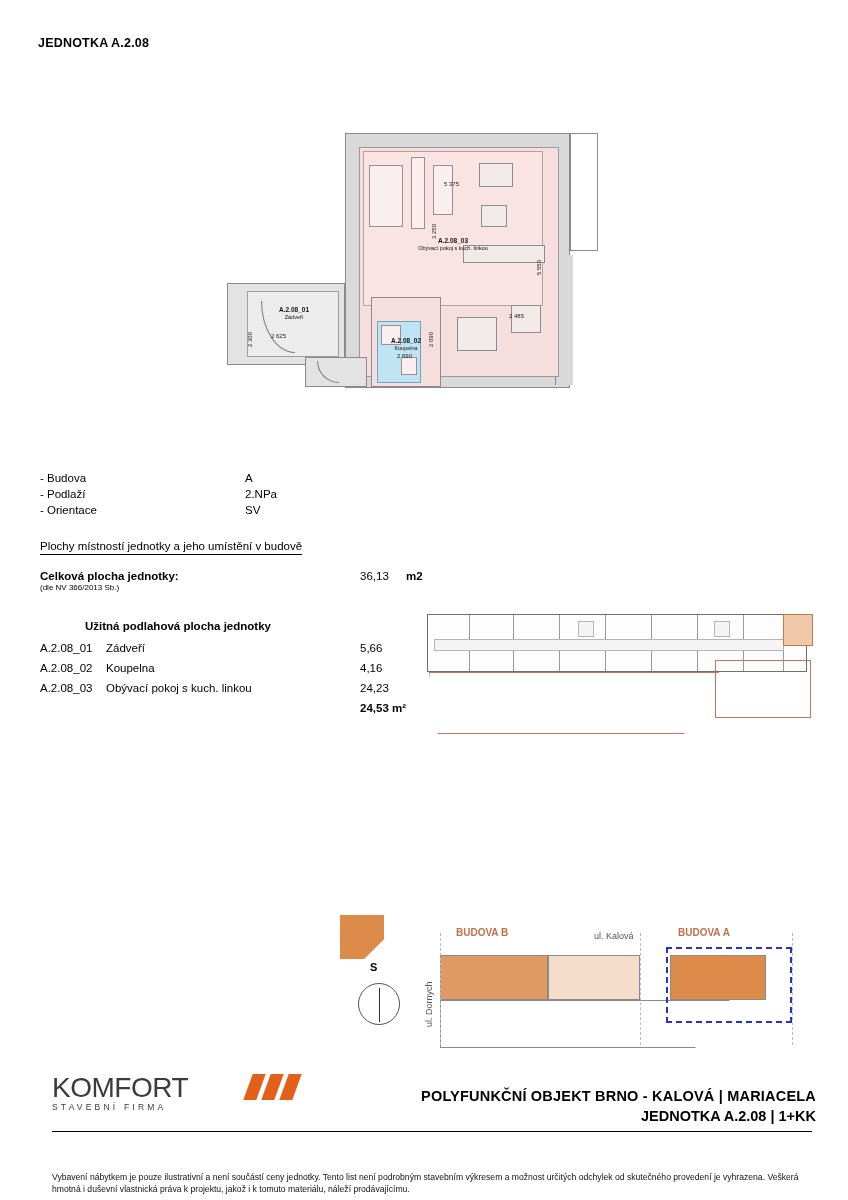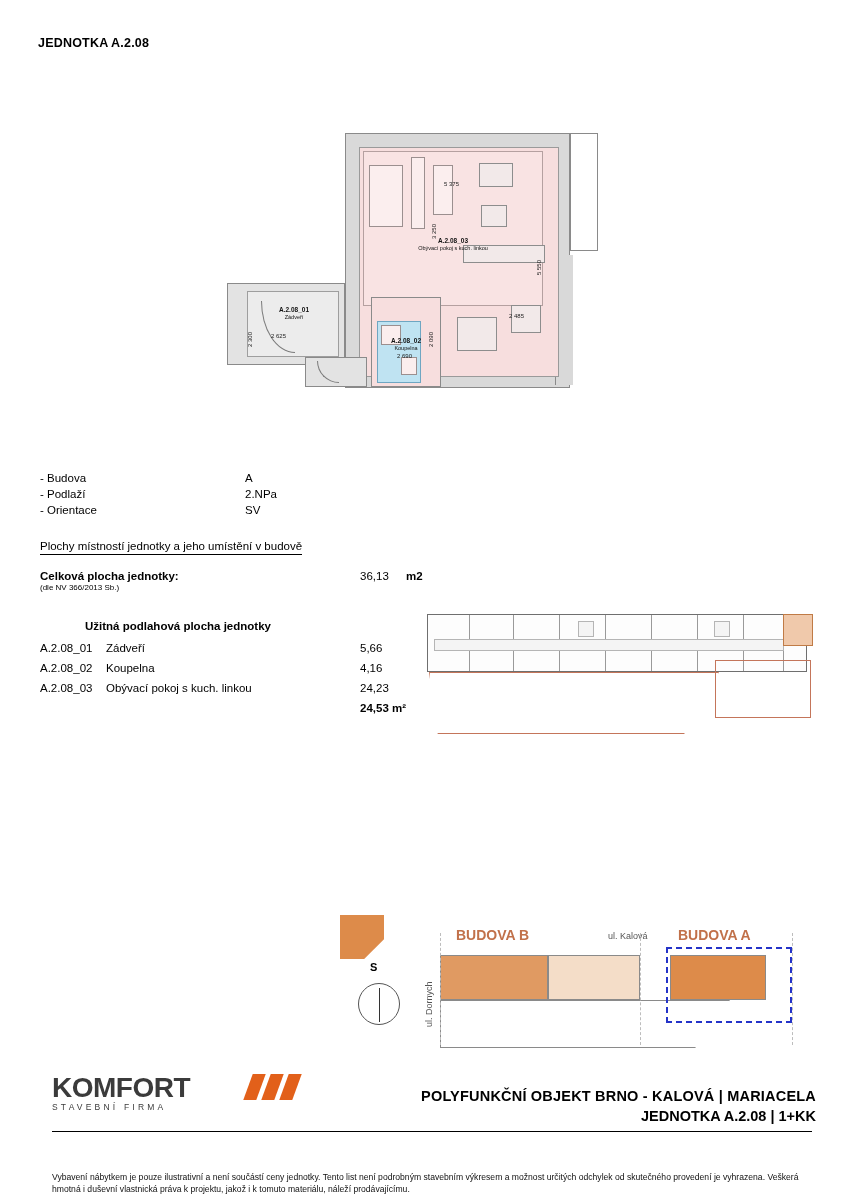--- a/index.html
+++ b/index.html
@@ -199,21 +199,21 @@
     border: 1px solid #c4755a;
   }
 
   
   .site {
     position: absolute;
     left: 340px; top: 915px;
     width: 490px; height: 145px;
   }
   .site-label {
-    position: absolute; font-size: 14px; font-weight: bold; color: #c1714a;
+    position: absolute; font-size: 10px; font-weight: bold; color: #c1714a;
   }
   .site-street {
     position: absolute; font-size: 9px; color: #555;
   }
   .site-street-v {
     position: absolute; font-size: 9px; color: #555;
     transform: rotate(-90deg); transform-origin: left top; white-space: nowrap;
   }
   .site-box { position: absolute; border: 1px solid #8a8a8a; }
   .bB1 { left: 100px; top: 40px; width: 108px; height: 45px; background: #e09a62; }
@@ -250,21 +250,21 @@
   .compass-s {
     position: absolute; left: 32px; top: 48px;
     font-size: 11px; font-weight: bold;
   }
 
   
   .logo {
     position: absolute; left: 52px; top: 1072px;
   }
   .logo-word {
-    font-size: 28px; font-weight: bold; letter-spacing: -0.5px; color: #3b3b3b;
+    font-size: 28px; font-weight: normal; letter-spacing: -0.5px; color: #3b3b3b;
     font-family: "Liberation Sans", sans-serif;
   }
   .logo-sub {
     font-size: 8.5px; letter-spacing: 3.2px; color: #3b3b3b; margin-top: -2px;
   }
   .logo-slash {
     position: absolute; left: 196px; top: 2px; width: 56px; height: 26px;
   }
   .logo-slash i {
     position: absolute; top: 0; width: 13px; height: 26px;
@@ -406,21 +406,21 @@
     <div class="kp-sub" style="left:286px; top:6px; width:16px; height:16px;"></div>
   </div>
   <div class="kp-hl"></div>
   <div class="kp-outline"></div>
   <div class="kp-right"></div>
 </div>
 
 <div class="site">
   <div class="site-label" style="left:116px; top:12px;">BUDOVA  B</div>
   <div class="site-label" style="left:338px; top:12px;">BUDOVA A</div>
-  <div class="site-street" style="left:268px; top:16px;">ul. Kalová</div>
+  <div class="site-street" style="left:254px; top:16px;">ul. Kalová</div>
   <div class="site-street-v" style="left:84px; top:112px;">ul. Dornych</div>
 
   <div class="site-box bB1"></div>
   <div class="site-box bB2"></div>
   <div class="site-box bA1"></div>
   <div class="bA2"></div>
   <div class="site-plot"></div>
   <div class="site-dashed"></div>
   <div class="site-grid-v" style="left:100px;"></div>
   <div class="site-grid-v" style="left:300px;"></div>

